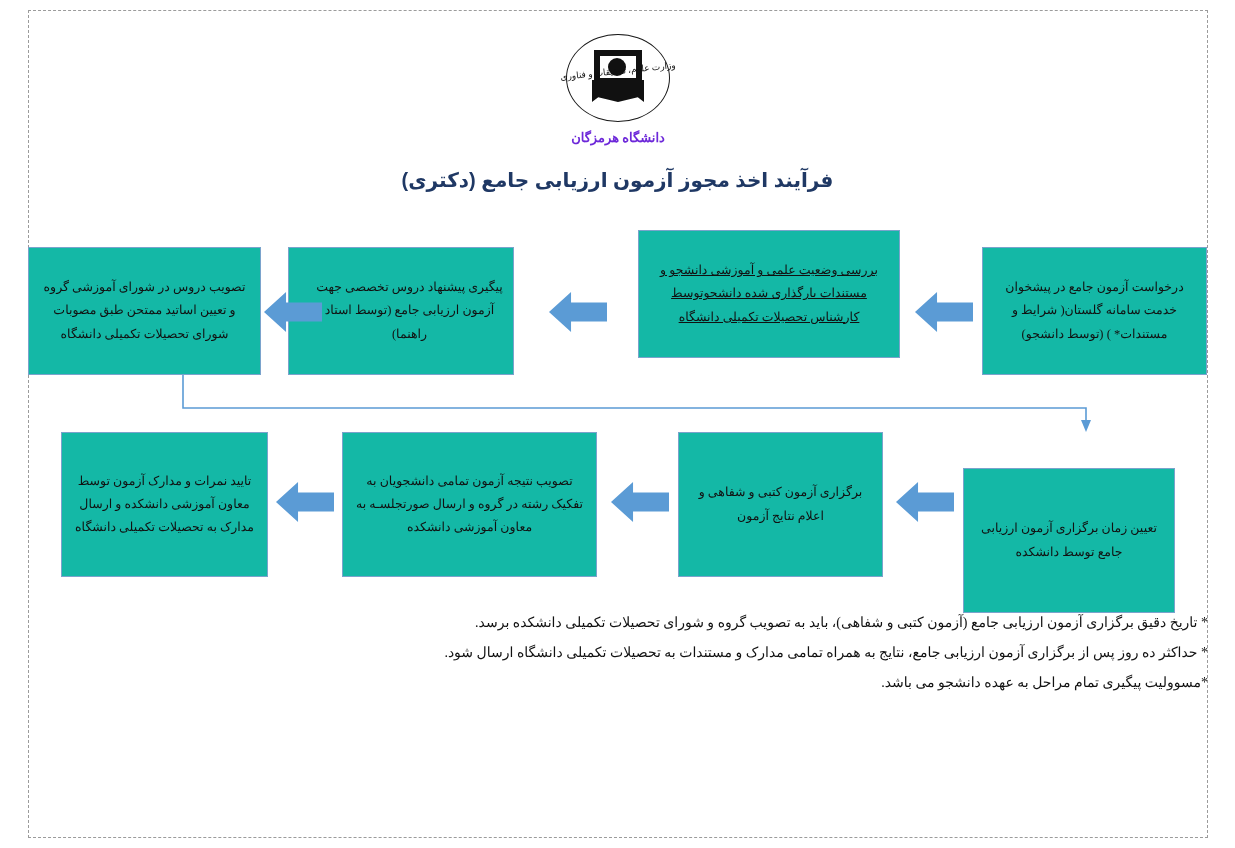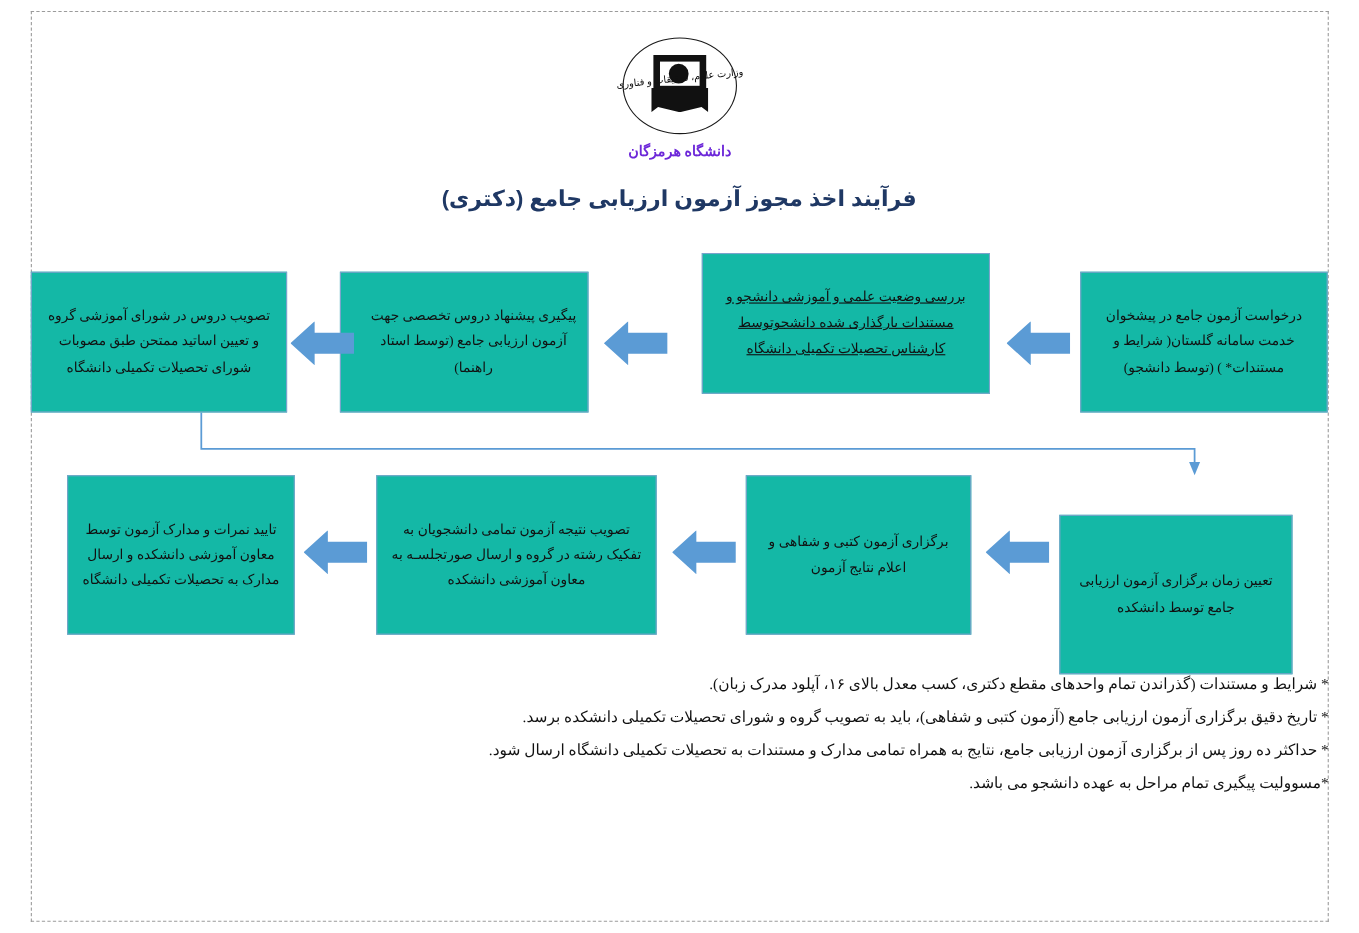--- a/index.html
+++ b/index.html
@@ -194,21 +194,21 @@
   </div>
 
   <div class="arrow-left" style="right:262px; top:292px;"></div>
 
   <div class="node" style="right:335px; top:230px; width:262px; height:128px;text-decoration:underline;">
     <span>بررسی وضعیت علمی و آموزشی دانشجو و مستندات بارگذاری شده دانشجوتوسط کارشناس تحصیلات تکمیلی دانشگاه</span>
   </div>
 
   <div class="arrow-left" style="right:628px; top:292px;"></div>
 
-  <div class="node" style="right:700px; top:247px; width:226px; height:128px;padding-left:27px;">
+  <div class="node" style="right:721px; top:247px; width:226px; height:128px;padding-left:27px;">
     <span>پیگیری پیشنهاد دروس تخصصی جهت آزمون ارزیابی جامع (توسط استاد راهنما)</span>
   </div>
 
   <div class="arrow-left" style="right:913px; top:292px;"></div>
 
   <div class="node" style="right:974px; top:247px; width:233px; height:128px;">
     <span>تصویب دروس در شورای آموزشی گروه و تعیین اساتید ممتحن طبق مصوبات شورای تحصیلات تکمیلی دانشگاه</span>
   </div>
 
   <div class="node" style="right:60px; top:432px; width:212px; height:145px;margin-top:36px;">
@@ -227,19 +227,18 @@
     <span>تصویب نتیجه آزمون تمامی دانشجویان به تفکیک رشته در گروه و ارسال صورتجلسـه به معاون آموزشی دانشکده</span>
   </div>
 
   <div class="arrow-left" style="right:901px; top:482px;"></div>
 
   <div class="node" style="right:967px; top:432px; width:207px; height:145px;">
     <span>تایید نمرات و مدارک آزمون توسط معاون آموزشی دانشکده و ارسال مدارک به تحصیلات تکمیلی دانشگاه</span>
   </div>
 
   <div class="notes">
-    <div class="note-line">* شرایط و مستندات (گذراندن تمام واحدهای مقطع دکتری، کسب معدل بالای ۱۶، آپلود مدرک زبان).</div>
     <div class="note-line">* تاریخ دقیق برگزاری آزمون ارزیابی جامع (آزمون کتبی و شفاهی)، باید به تصویب گروه و شورای تحصیلات تکمیلی دانشکده برسد.</div>
     <div class="note-line">* حداکثر ده روز پس از برگزاری آزمون ارزیابی جامع، نتایج به همراه تمامی مدارک و مستندات به تحصیلات تکمیلی دانشگاه ارسال شود.</div>
     <div class="note-line">*مسوولیت پیگیری تمام مراحل به عهده دانشجو می باشد.</div>
   </div>
 
 </div>
 
 </body></html>

